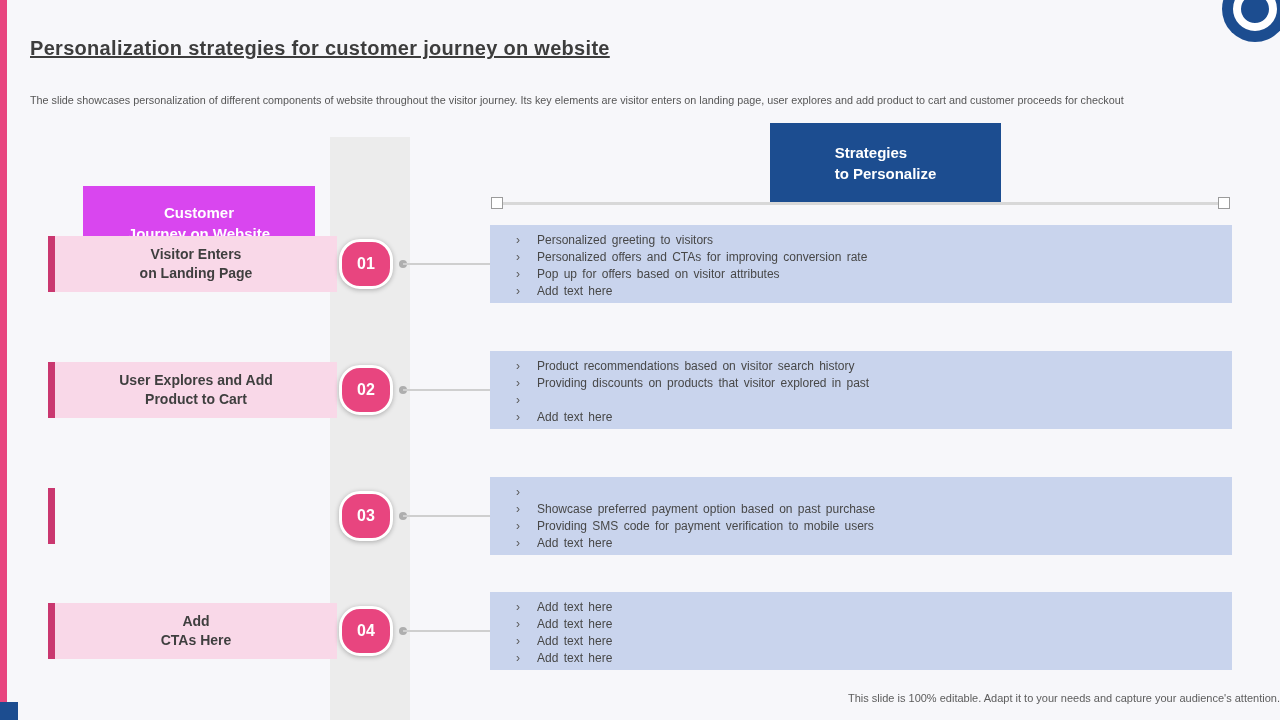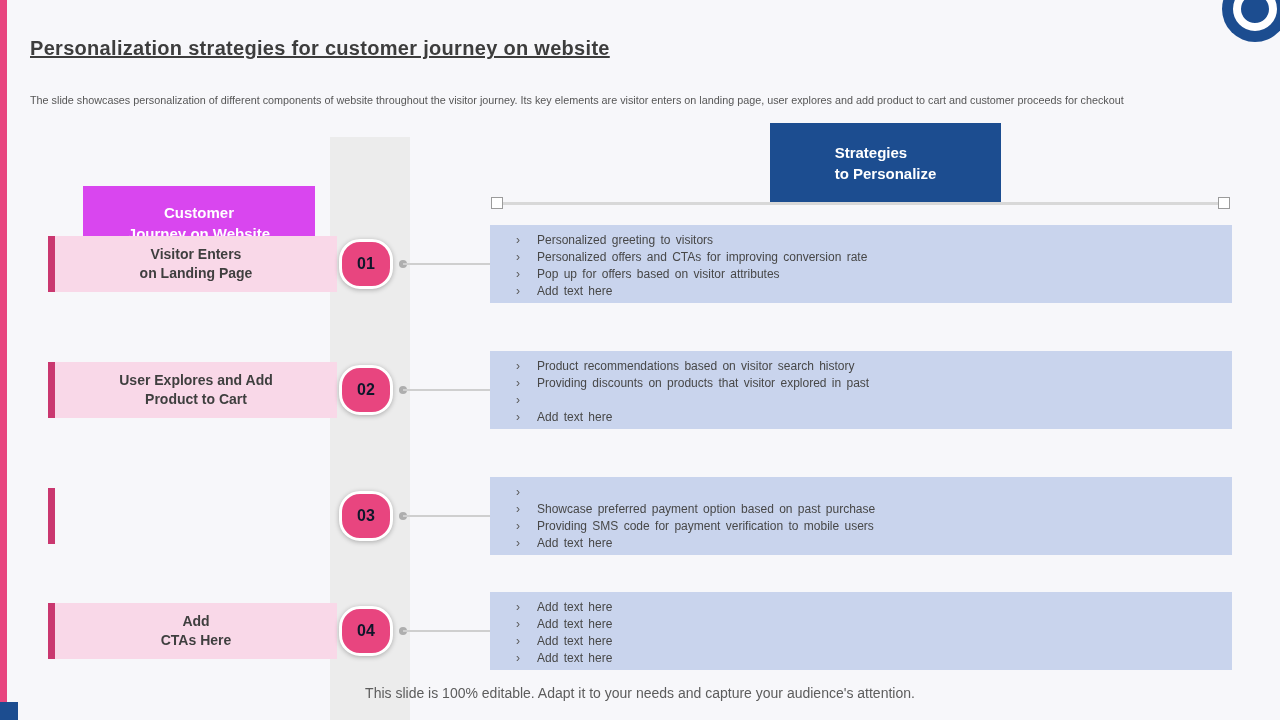--- a/index.html
+++ b/index.html
@@ -35,25 +35,25 @@
     padding:7px 18px 0 26px;box-sizing:border-box;}
   .bullet{display:flex;font-size:12px;line-height:17px;color:#474747;word-spacing:2px;}
   .bullet .mark{width:21px;color:#5a5a5a;flex:0 0 auto;word-spacing:0;}
 
   .accent{position:absolute;left:48px;top:11px;width:7px;height:56px;background:#ca376f;}
   .label-box{position:absolute;left:55px;top:11px;width:282px;height:56px;background:#f9d8e8;
     display:flex;align-items:center;justify-content:center;text-align:center;
     font-size:14px;font-weight:bold;color:#3f3f3f;white-space:pre-line;line-height:1.35;}
   .badge{position:absolute;left:339px;top:14px;width:54px;height:50px;background:#e8457f;
     border:3px solid #fff;border-radius:21px;box-sizing:border-box;box-shadow:0 1px 5px rgba(0,0,0,.28);
-    display:flex;align-items:center;justify-content:center;color:#0f172a;font-weight:bold;font-size:16px;}
+    display:flex;align-items:center;justify-content:center;color:#ffffff;font-weight:bold;font-size:16px;}
   .dot{position:absolute;left:399px;top:35px;width:8px;height:8px;border-radius:50%;background:#aeaeae;}
   .cline{position:absolute;left:403px;top:38px;width:87px;height:2px;background:#cfcfcf;}
 
-  .footer{position:absolute;left:0;right:0;bottom:5px;text-align:center;font-size:14px;color:#5c5c5c;}
+  .footer{position:absolute;left:0;right:0;bottom:5px;text-align:right;font-size:11px;color:#5c5c5c;}
 </style>
 </head>
 <body>
 
 <div class="side-bar"></div>
 <div class="corner-square"></div>
 
 <div class="logo">
   <div class="logo-ring"></div>
 </div>

